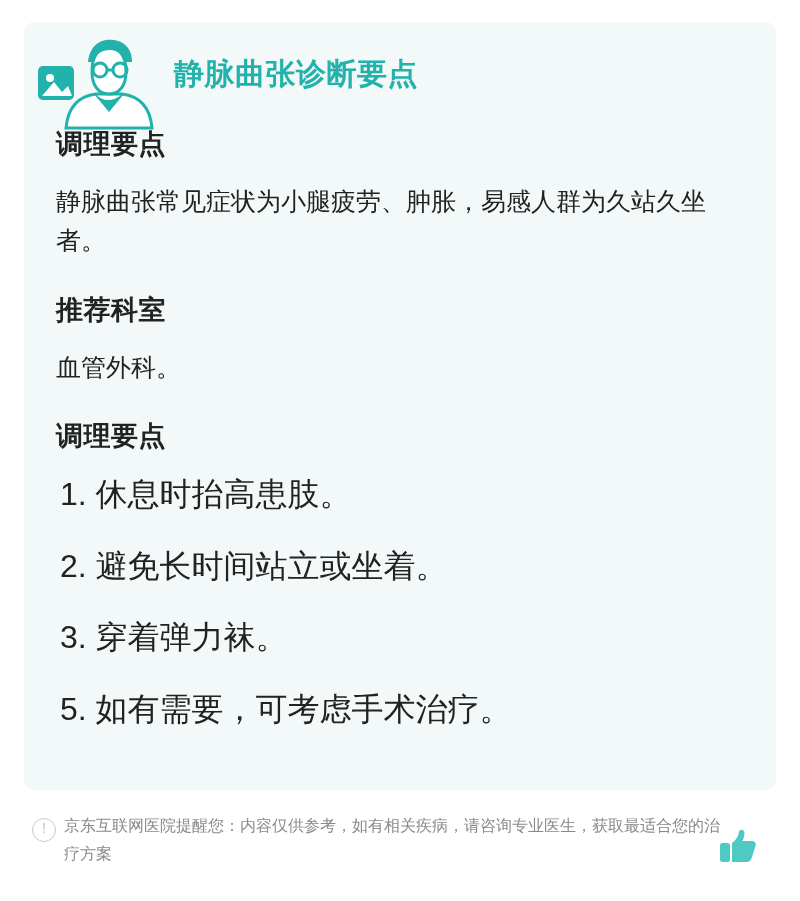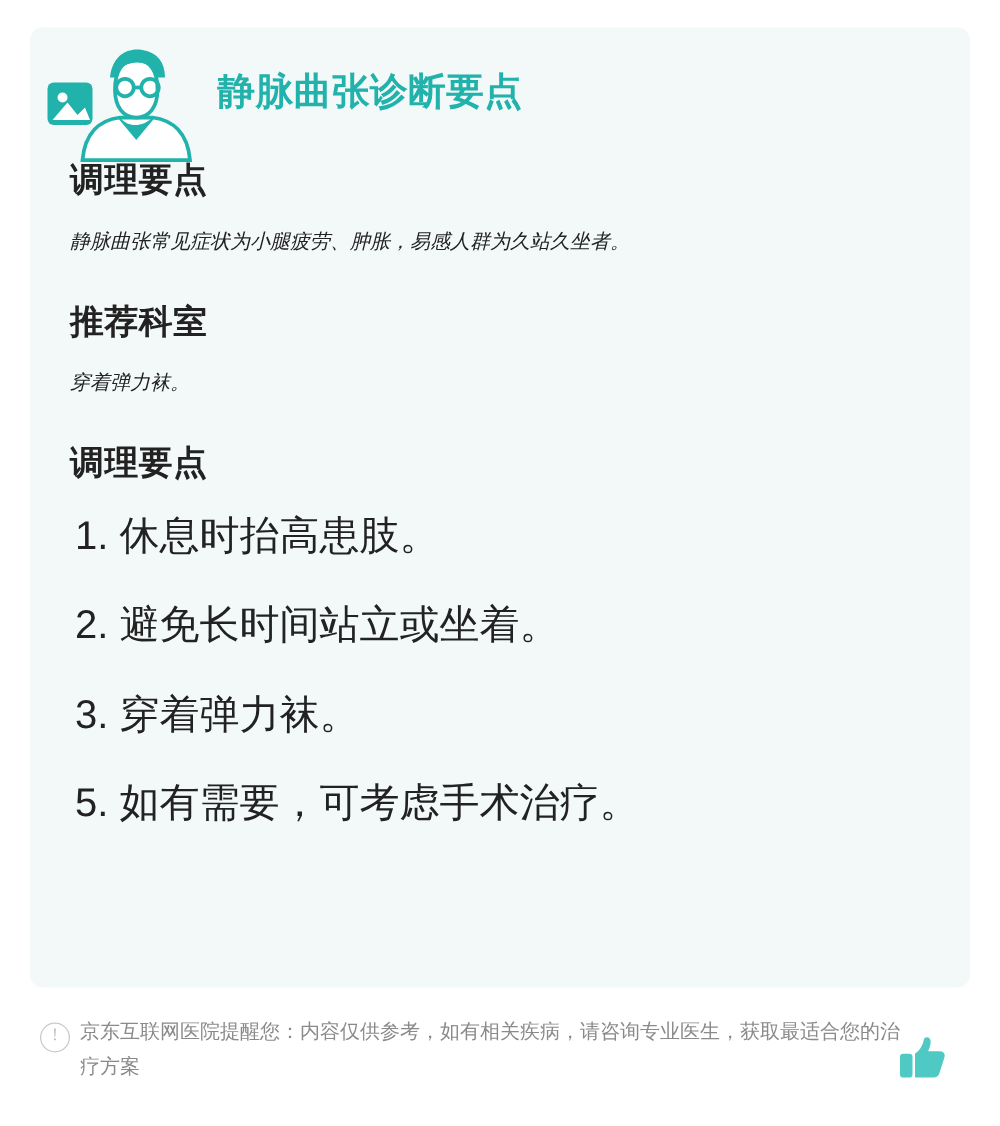--- a/index.html
+++ b/index.html
@@ -48,25 +48,24 @@
     letter-spacing: 0.5px;
   }
   h2.section-heading {
     font-size: 27px;
     font-weight: bold;
     color: #222;
     margin: 0 0 20px 0;
     letter-spacing: 0.5px;
   }
   p.section-text {
-    font-size: 16px;
+    font-size: 25px;
     line-height: 1.55;
     color: #222;
     margin: 16px 0 32px 0;
-    font-style: italic;
   }
   .list {
     margin: 0;
     padding: 0;
     list-style: none;
   }
   .list li {
     font-size: 32px;
     color: #222;
     margin: 0 0 30px 4px;
@@ -129,21 +128,21 @@
         <line x1="71" y1="38" x2="77" y2="38" stroke="#21b2ab" stroke-width="3"></line>
       </svg>
     </div>
 
     <h1 class="title">静脉曲张诊断要点</h1>
 
     <h2 class="section-heading">调理要点</h2>
     <p class="section-text">静脉曲张常见症状为小腿疲劳、肿胀，易感人群为久站久坐者。</p>
 
     <h2 class="section-heading">推荐科室</h2>
-    <p class="section-text">穿着弹力袜。</p>
+    <p class="section-text">血管外科。</p>
 
     <h2 class="section-heading">调理要点</h2>
     <ul class="list">
       <li>1. 休息时抬高患肢。</li>
       <li>2. 避免长时间站立或坐着。</li>
       <li>3. 穿着弹力袜。</li>
       <li>5. 如有需要，可考虑手术治疗。</li>
     </ul>
   </div>
 

